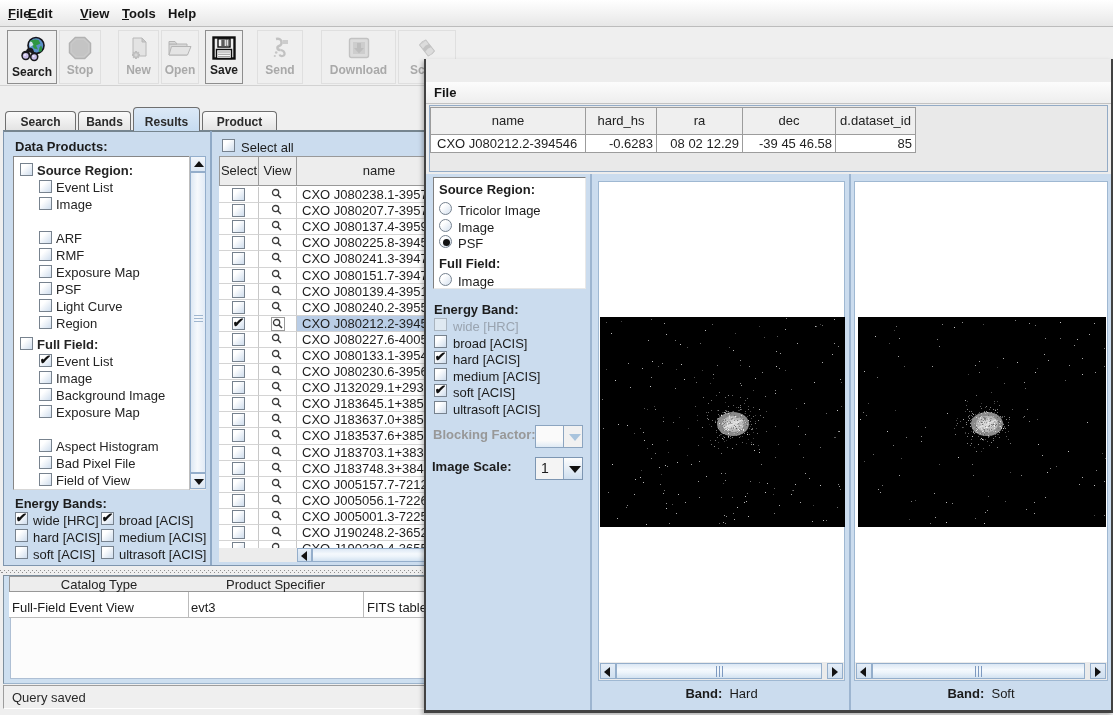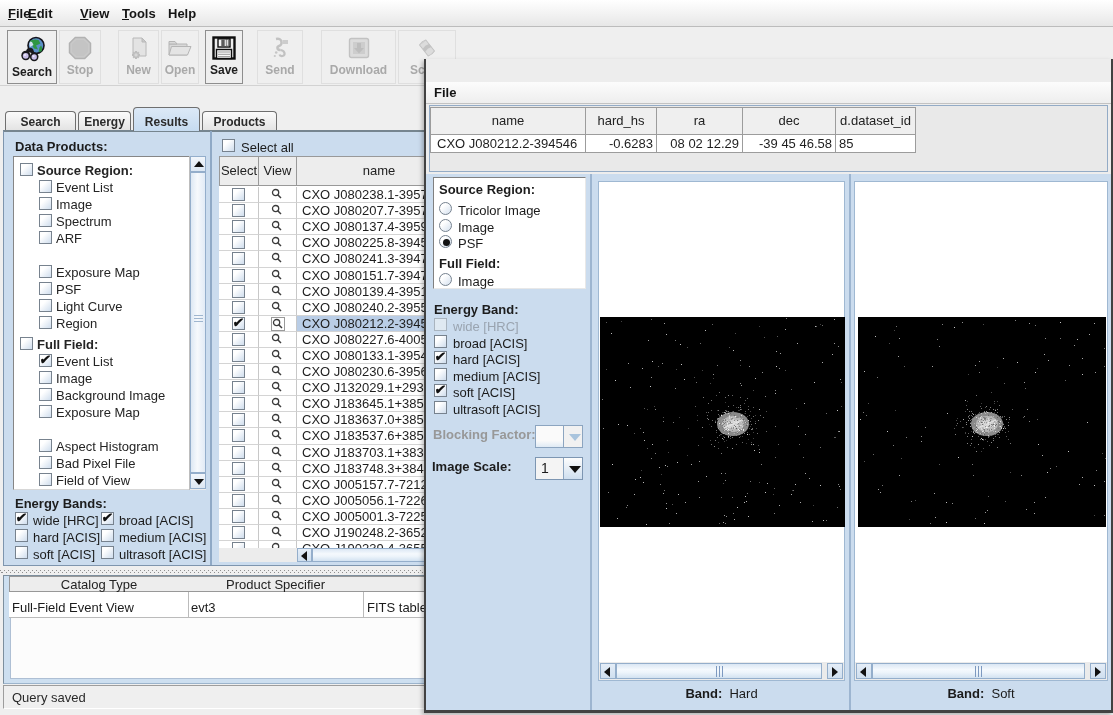--- a/index.html
+++ b/index.html
@@ -138,45 +138,45 @@
 </svg>Download</div>
  <div class="tbtn dis" style="left:398px;width:58px"><svg width="24" height="24" viewBox="0 0 24 24">
 <g transform="rotate(-38 12 12)">
 <path d="M8 5 Q12 3.5 16 5 L16 19 Q12 20.5 8 19 Z" fill="#dcdcdc" stroke="#c2c2c2"></path>
 <path d="M8 10 Q12 8.5 16 10 L16 14 Q12 12.5 8 14 Z" fill="#c3c3c3"></path>
 <path d="M8 5 Q12 6.5 16 5 Q12 3.5 8 5 Z" fill="#cdcdcd"></path>
 </g>
       </svg>Script</div>
 </div>
 <div class="tab" style="left:5px;width:71px">Search</div>
-<div class="tab" style="left:78px;width:53px">Energy</div>
+<div class="tab" style="left:78px;width:53px">Bands</div>
 <div class="tab sel" style="left:133px;width:67px">Results</div>
-<div class="tab" style="left:202px;width:75px">Products</div>
+<div class="tab" style="left:202px;width:75px">Product</div>
 <div id="content"></div>
 <div class="blab" style="left:15px;top:139px">Data Products:</div>
 <div id="dplist">
     <div class="li hd" style="top:5px">
       <div class="cb"></div>
       <span>Source Region:</span>
     </div>
     <div class="li" style="top:22px">
       <div class="cb"></div>
       <span>Event List</span>
     </div>
     <div class="li" style="top:39px">
       <div class="cb"></div>
       <span>Image</span>
     </div>
-    <div class="li" style="top:56px">
-      <div class="cb"></div>
-      <span>Spectrum</span>
-    </div>
     <div class="li" style="top:73px">
       <div class="cb"></div>
       <span>ARF</span>
+    </div>
+    <div class="li" style="top:90px">
+      <div class="cb"></div>
+      <span>RMF</span>
     </div>
     <div class="li" style="top:107px">
       <div class="cb"></div>
       <span>Exposure Map</span>
     </div>
     <div class="li" style="top:124px">
       <div class="cb"></div>
       <span>PSF</span>
     </div>
     <div class="li" style="top:141px">
@@ -583,21 +583,21 @@
  <div id="dtbox">
   <div class="dhc" style="left:0px;width:156px;border-left:1px solid #9c9c9c">name</div>
   <div class="dhc" style="left:156px;width:71px">hard_hs</div>
   <div class="dhc" style="left:227px;width:86px">ra</div>
   <div class="dhc" style="left:313px;width:93px">dec</div>
   <div class="dhc" style="left:406px;width:80px">d.dataset_id</div>
   <div class="ddc" style="left:0px;width:156px;border-left:1px solid #9c9c9c;padding-left:6px">CXO J080212.2-394546</div>
   <div class="ddc" style="left:156px;width:71px;text-align:right">-0.6283</div>
   <div class="ddc" style="left:227px;width:86px;text-align:right">08 02 12.29</div>
   <div class="ddc" style="left:313px;width:93px;text-align:right">-39 45 46.58</div>
-  <div class="ddc" style="left:406px;width:80px;text-align:left">85</div>
+  <div class="ddc" style="left:406px;width:80px;text-align:right">85</div>
  </div>
  <div id="dprev">
   <div id="optwhite">
    <div class="blab" style="left:5px;top:4px">Source Region:</div>
    <div class="radio" style="left:5px;top:24px"></div>
         <div class="lbl" style="left:24px;top:25px;font-size:13px">Tricolor Image</div>
    <div class="radio" style="left:5px;top:41px"></div>
         <div class="lbl" style="left:24px;top:42px;font-size:13px">Image</div>
    <div class="radio sel" style="left:5px;top:57px"></div>
         <div class="lbl" style="left:24px;top:58px;font-size:13px">PSF</div>

